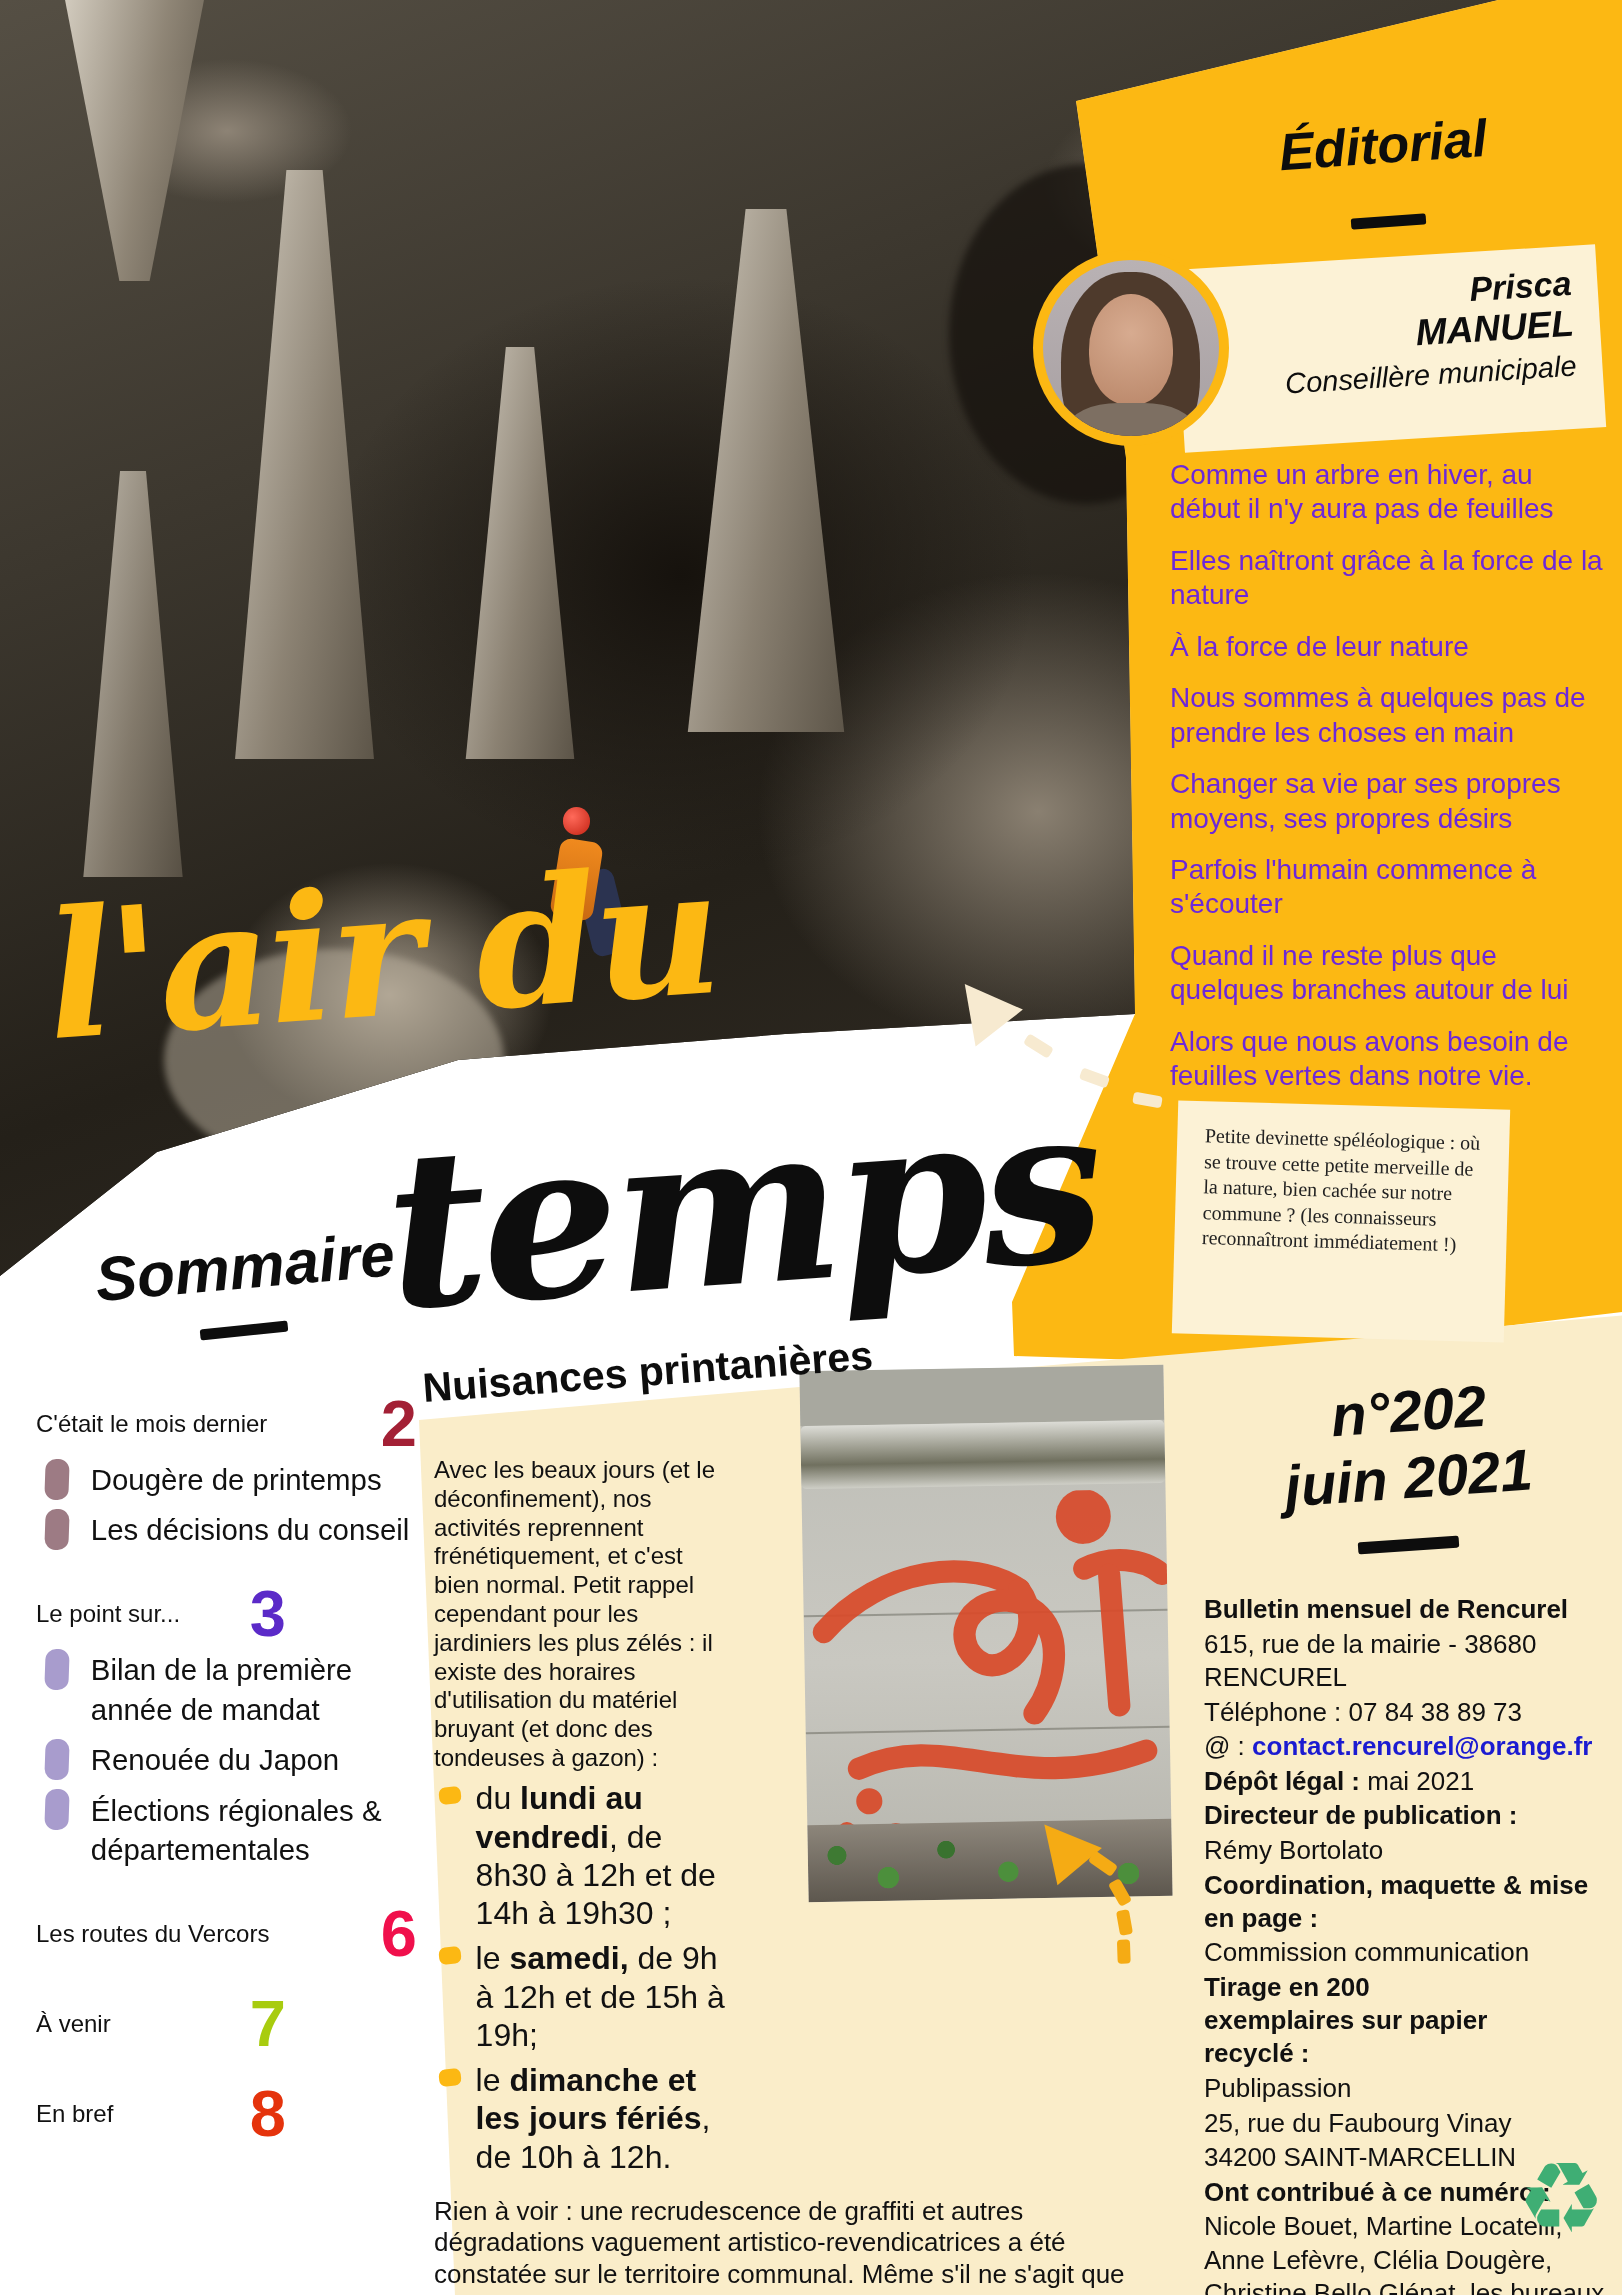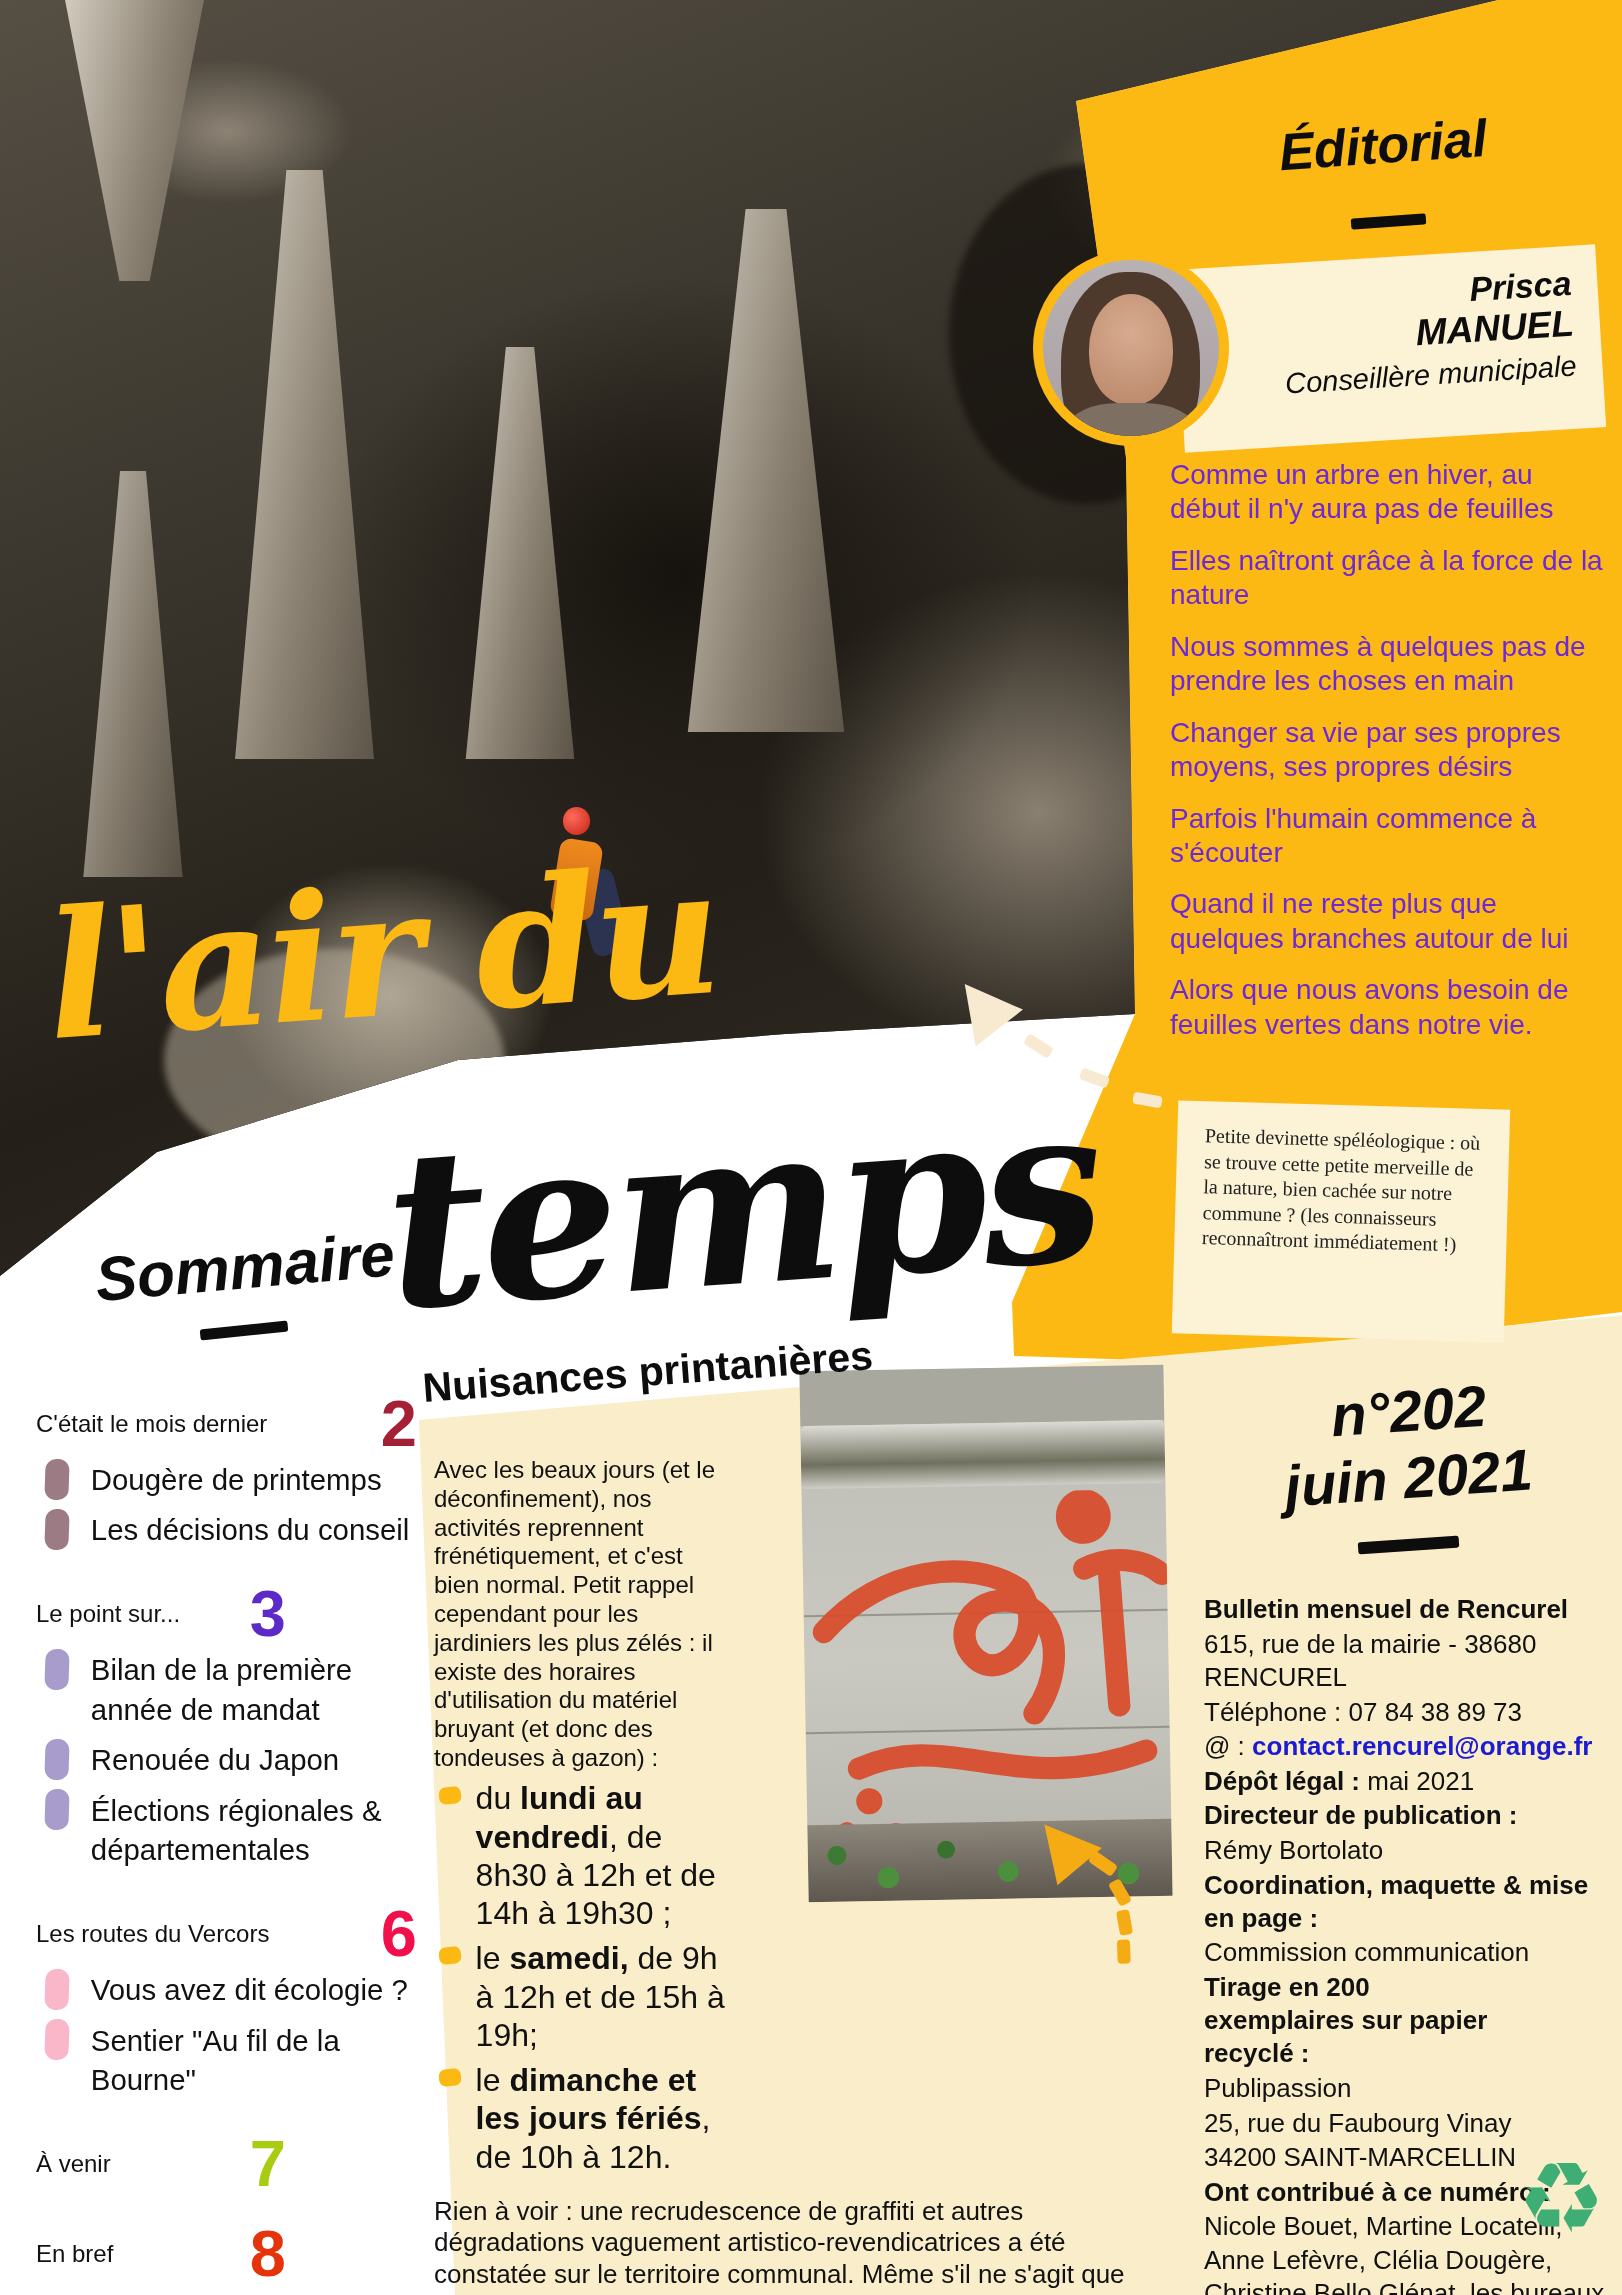--- a/index.html
+++ b/index.html
@@ -155,20 +155,21 @@
 
   <div id="author-card" class="abs">
     <div id="author-first" class="brush">Prisca</div>
     <div id="author-last" class="brush">MANUEL</div>
     <div id="author-role">Conseillère municipale</div>
   </div>
 
   <div id="edi-paragraphs" class="abs">
     <div class="edi-p">Comme un arbre en hiver, au début il n'y aura pas de feuilles</div>
     <div class="edi-p">Elles naîtront grâce à la force de la nature</div>
+    <div class="edi-p">À la force de leur nature</div>
     <div class="edi-p">Nous sommes à quelques pas de prendre les choses en main</div>
     <div class="edi-p">Changer sa vie par ses propres moyens, ses propres désirs</div>
     <div class="edi-p">Parfois l'humain commence à s'écouter</div>
     <div class="edi-p">Quand il ne reste plus que quelques branches autour de lui</div>
     <div class="edi-p">Alors que nous avons besoin de feuilles vertes dans notre vie.</div>
   </div>
 
   <div id="riddle-box" class="abs">
     <div id="riddle-text">Petite devinette spéléologique : où se trouve cette petite merveille de la nature, bien cachée sur notre commune ? (les connaisseurs reconnaîtront immédiatement !)</div>
   </div>
@@ -215,30 +216,20 @@
               <span class="toc-bullet b-lilac"></span>
               <span class="toc-item-label">Élections régionales &amp; départementales</span>
             </li>
         </ul>
       </div>
       <div class="toc-group">
         <div class="toc-head">
           <span class="toc-label">Les routes du Vercors</span>
           <span class="toc-num" style="color:#f0104c;">6</span>
         </div>
-        <ul class="toc-items">
-          <li>
-              <span class="toc-bullet b-pink"></span>
-              <span class="toc-item-label">Vous avez dit écologie ?</span>
-            </li>
-          <li>
-              <span class="toc-bullet b-pink"></span>
-              <span class="toc-item-label">Sentier "Au fil de la Bourne"</span>
-            </li>
-        </ul>
       </div>
       <div class="toc-group">
         <div class="toc-head toc-short">
           <span class="toc-label">À venir</span>
           <span class="toc-num" style="color:#a8cc0f;">7</span>
         </div>
       </div>
       <div class="toc-group">
         <div class="toc-head toc-short">
           <span class="toc-label">En bref</span>

